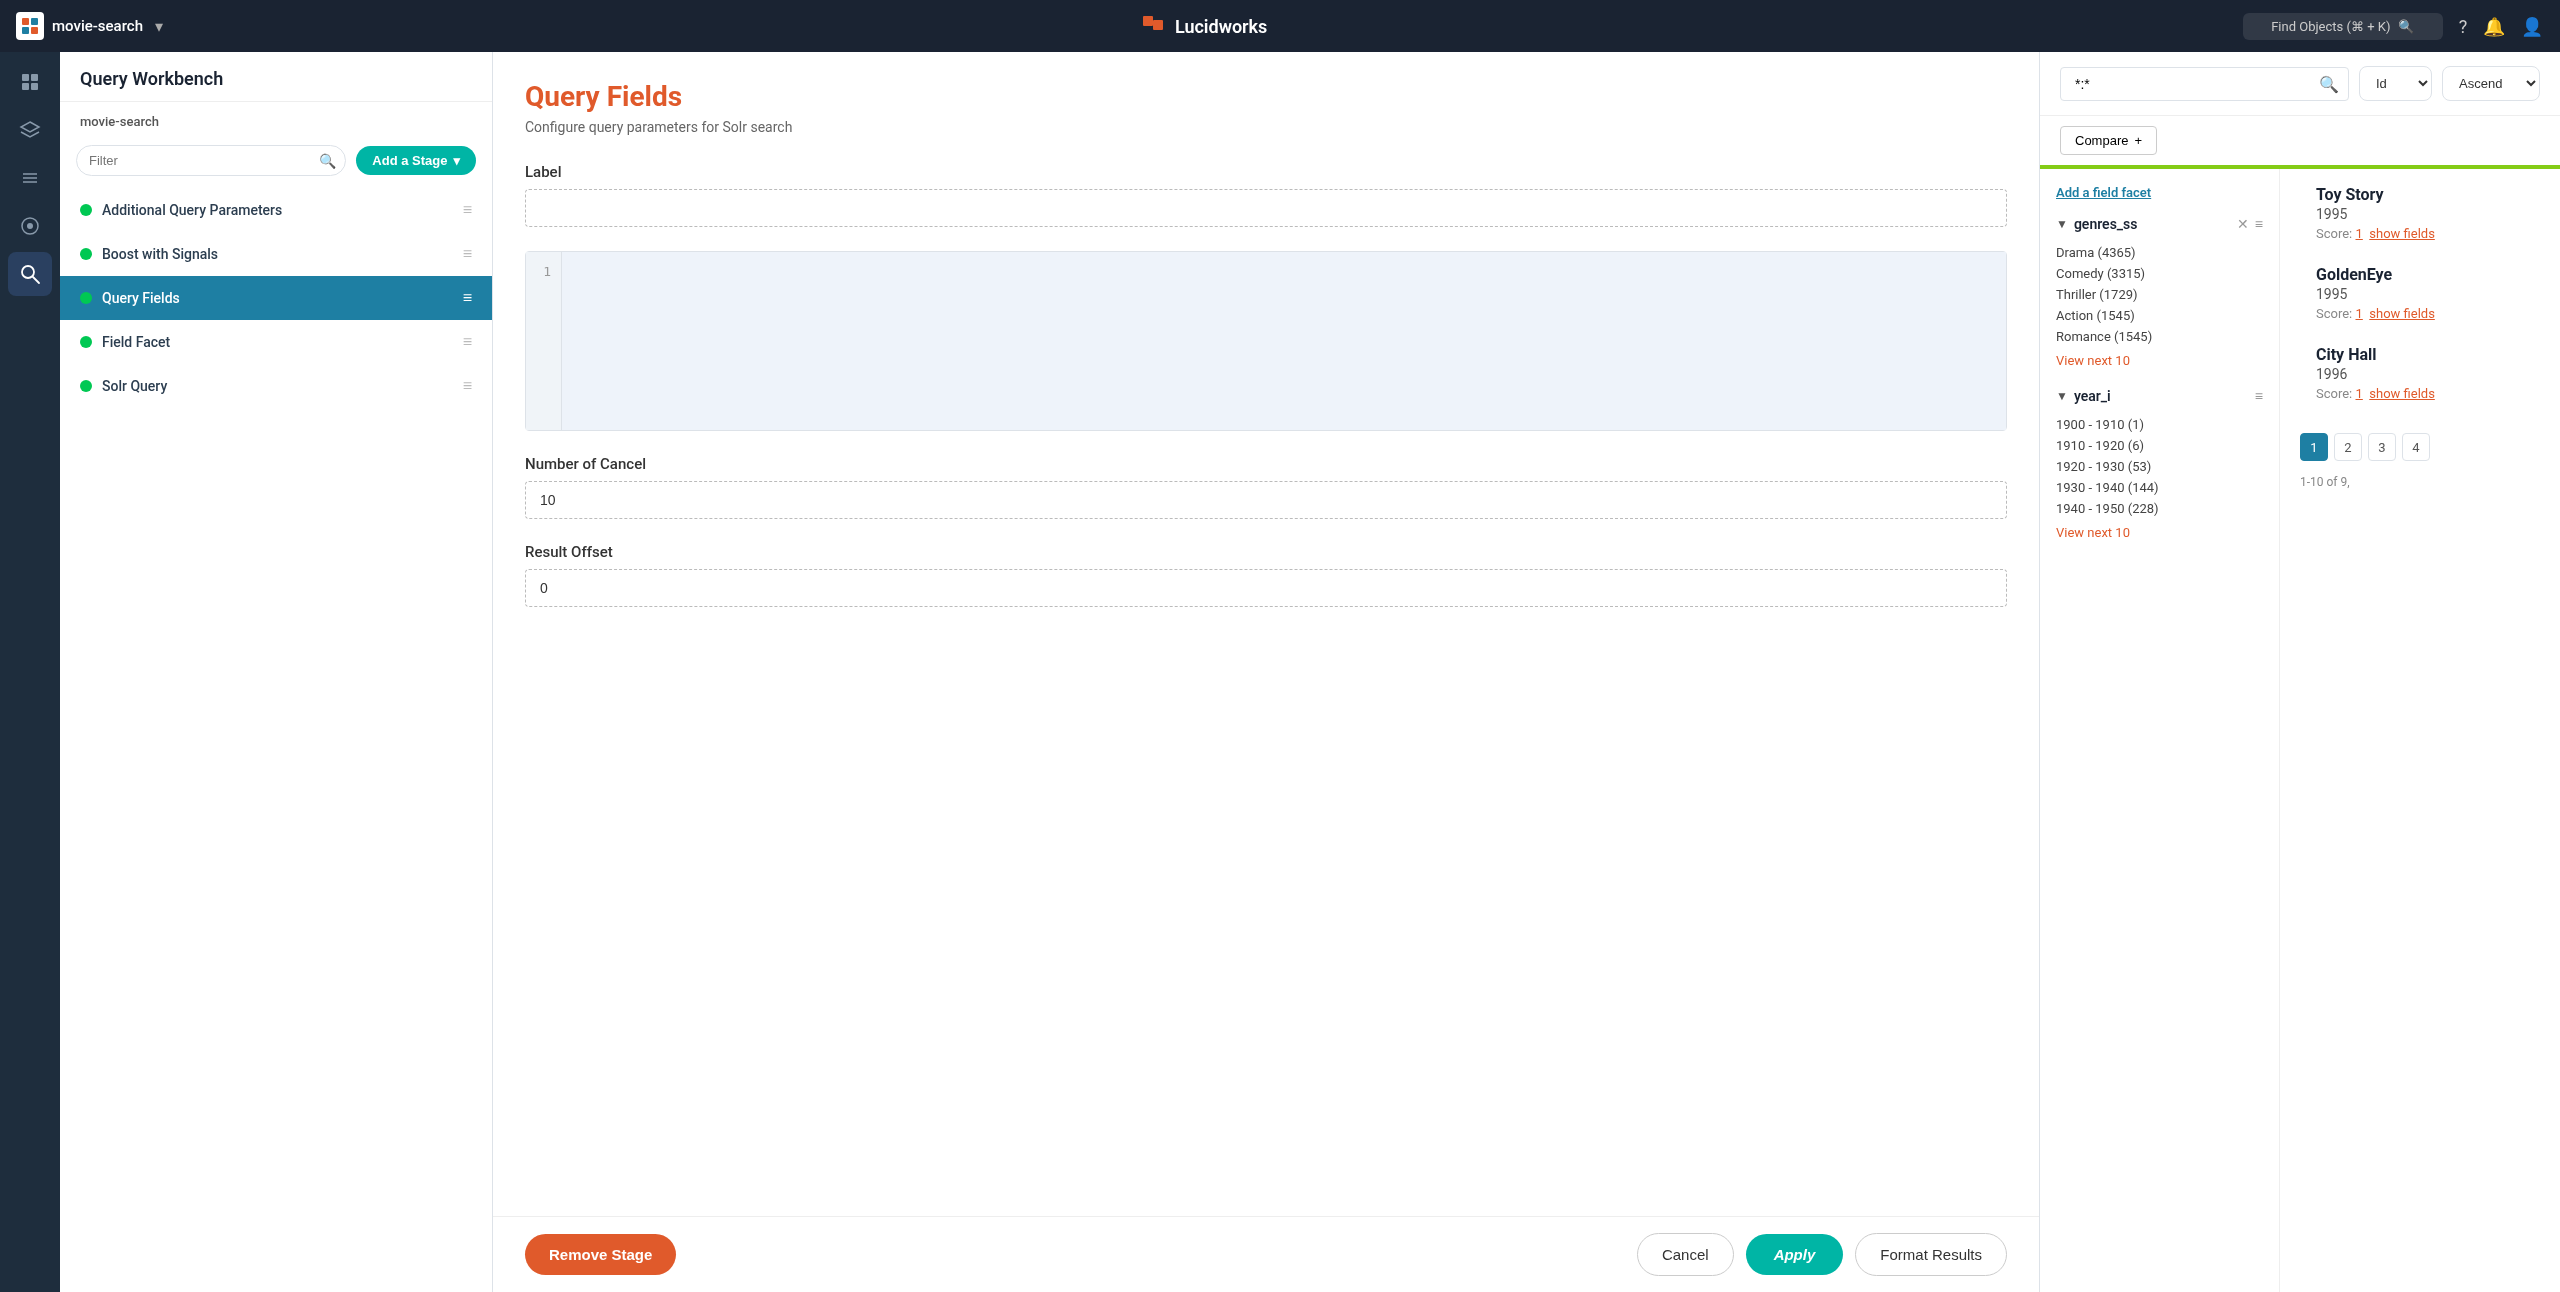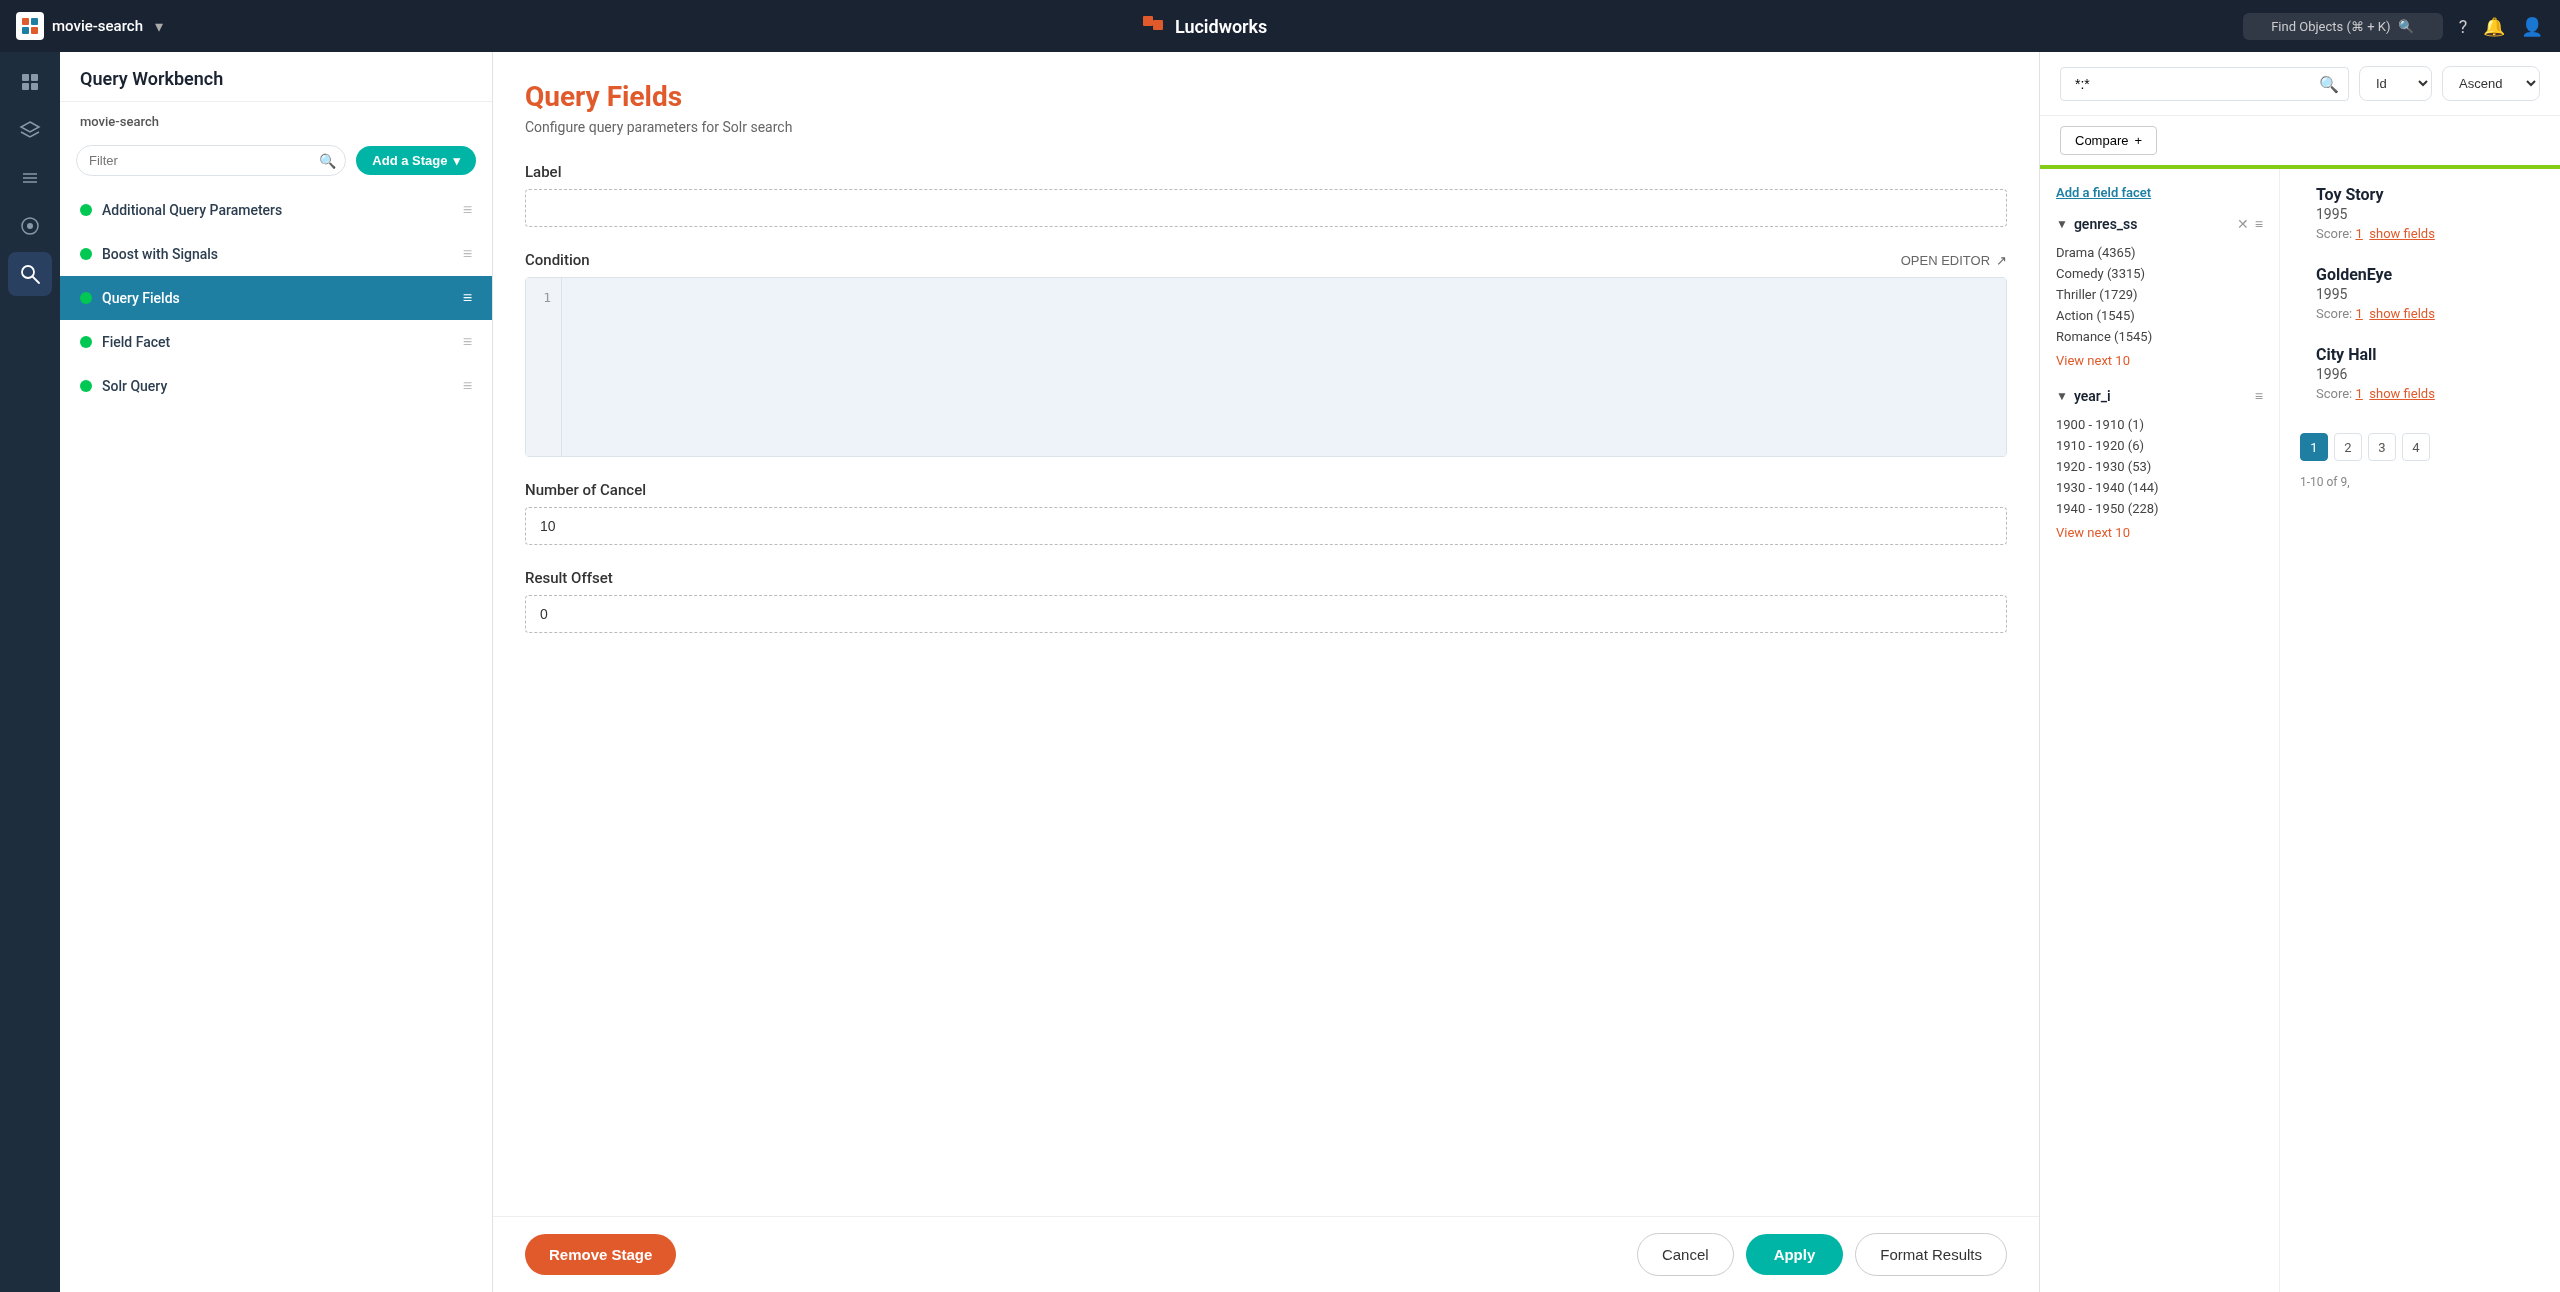--- a/index.html
+++ b/index.html
@@ -110,21 +110,21 @@
       background: #e05a2b; color: #fff; border: none; border-radius: 24px;
       padding: 12px 24px; font-size: 15px; font-weight: 600; cursor: pointer;
     }
     .footer-right { display: flex; gap: 12px; align-items: center; }
     .cancel-btn {
       background: #fff; color: #333; border: 1px solid #ccc; border-radius: 24px;
       padding: 12px 24px; font-size: 15px; cursor: pointer; font-weight: 500;
     }
     .apply-btn {
       background: #00b5a5; color: #fff; border: none; border-radius: 24px;
-      padding: 12px 28px; font-size: 15px; font-weight: 600; cursor: pointer;
+      padding: 12px 28px; font-size: 15px; font-weight: 600; cursor: pointer; font-style: italic;
     }
     .format-results-btn {
       background: #fff; color: #333; border: 1px solid #ccc; border-radius: 24px;
       padding: 12px 24px; font-size: 15px; cursor: pointer;
     }
 
     
     .right-panel { width: 520px; background: #fff; display: flex; flex-direction: column; overflow: hidden; flex-shrink: 0; }
 
     .results-toolbar {
@@ -314,27 +314,20 @@
     <div class="content-inner">
       <h1 class="page-title">Query Fields</h1>
       <p class="page-subtitle">Configure query parameters for Solr search</p>
 
       <div class="form-group">
         <label class="form-label">Label</label>
         <input class="form-input" type="text" value="" style="">
       </div>
 
       <div class="form-group">
-        <div class="condition-header">
-          <label class="form-label" style="margin:0">Condition</label>
-          <button class="open-editor-btn">
-            <span>OPEN EDITOR</span>
-            <span>↗</span>
-          </button>
-        </div>
         <div class="code-editor">
           <div class="line-numbers">
             <div>1</div>
           </div>
           <div class="code-area"></div>
         </div>
       </div>
 
       <div class="form-group">
         <label class="form-label">Number of Cancel</label>

